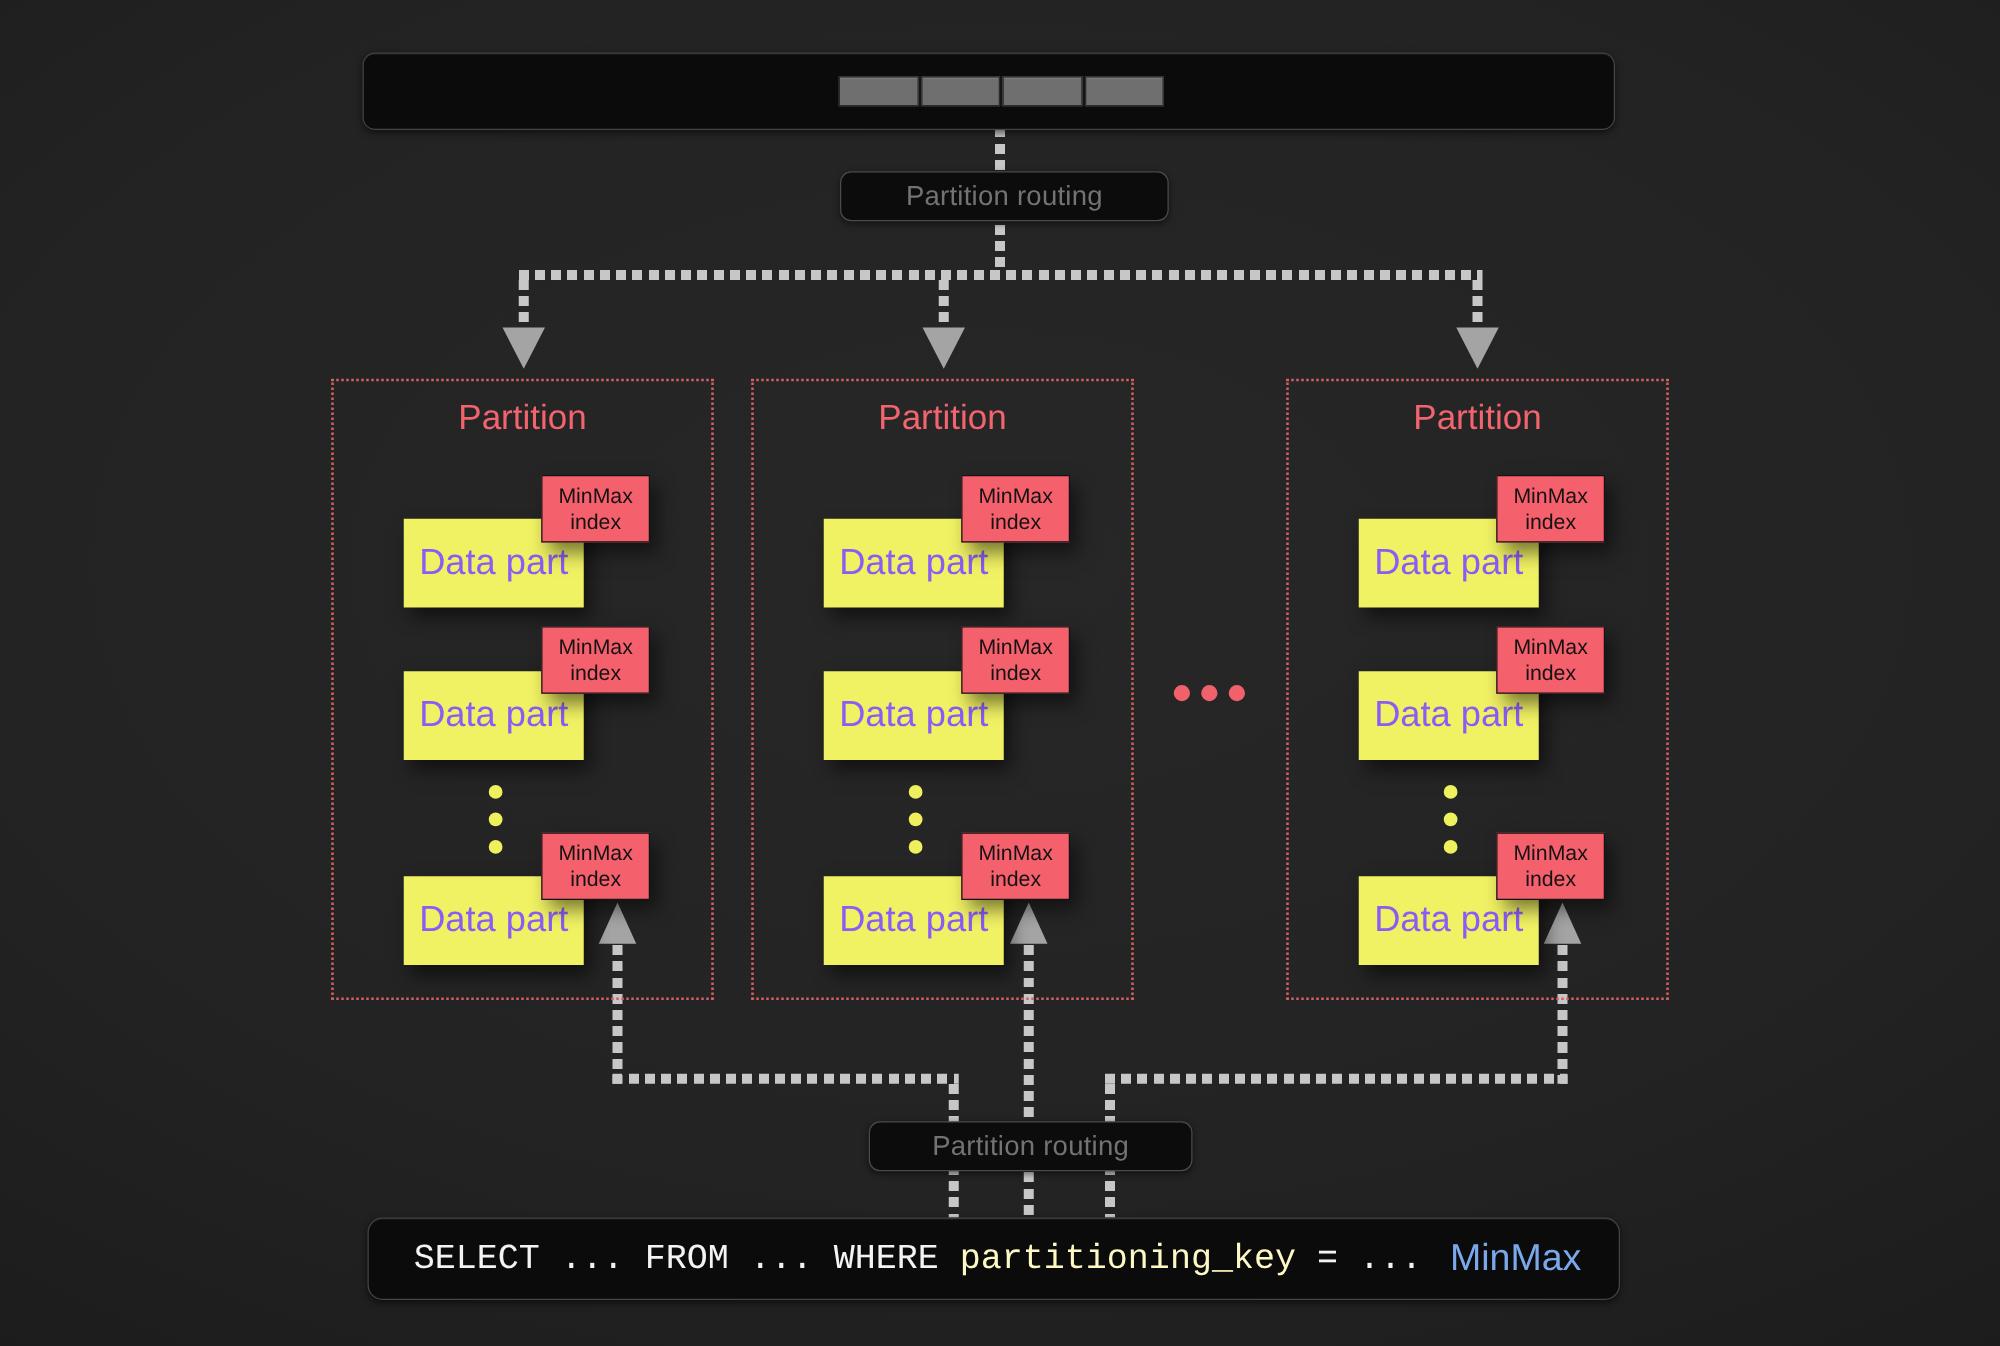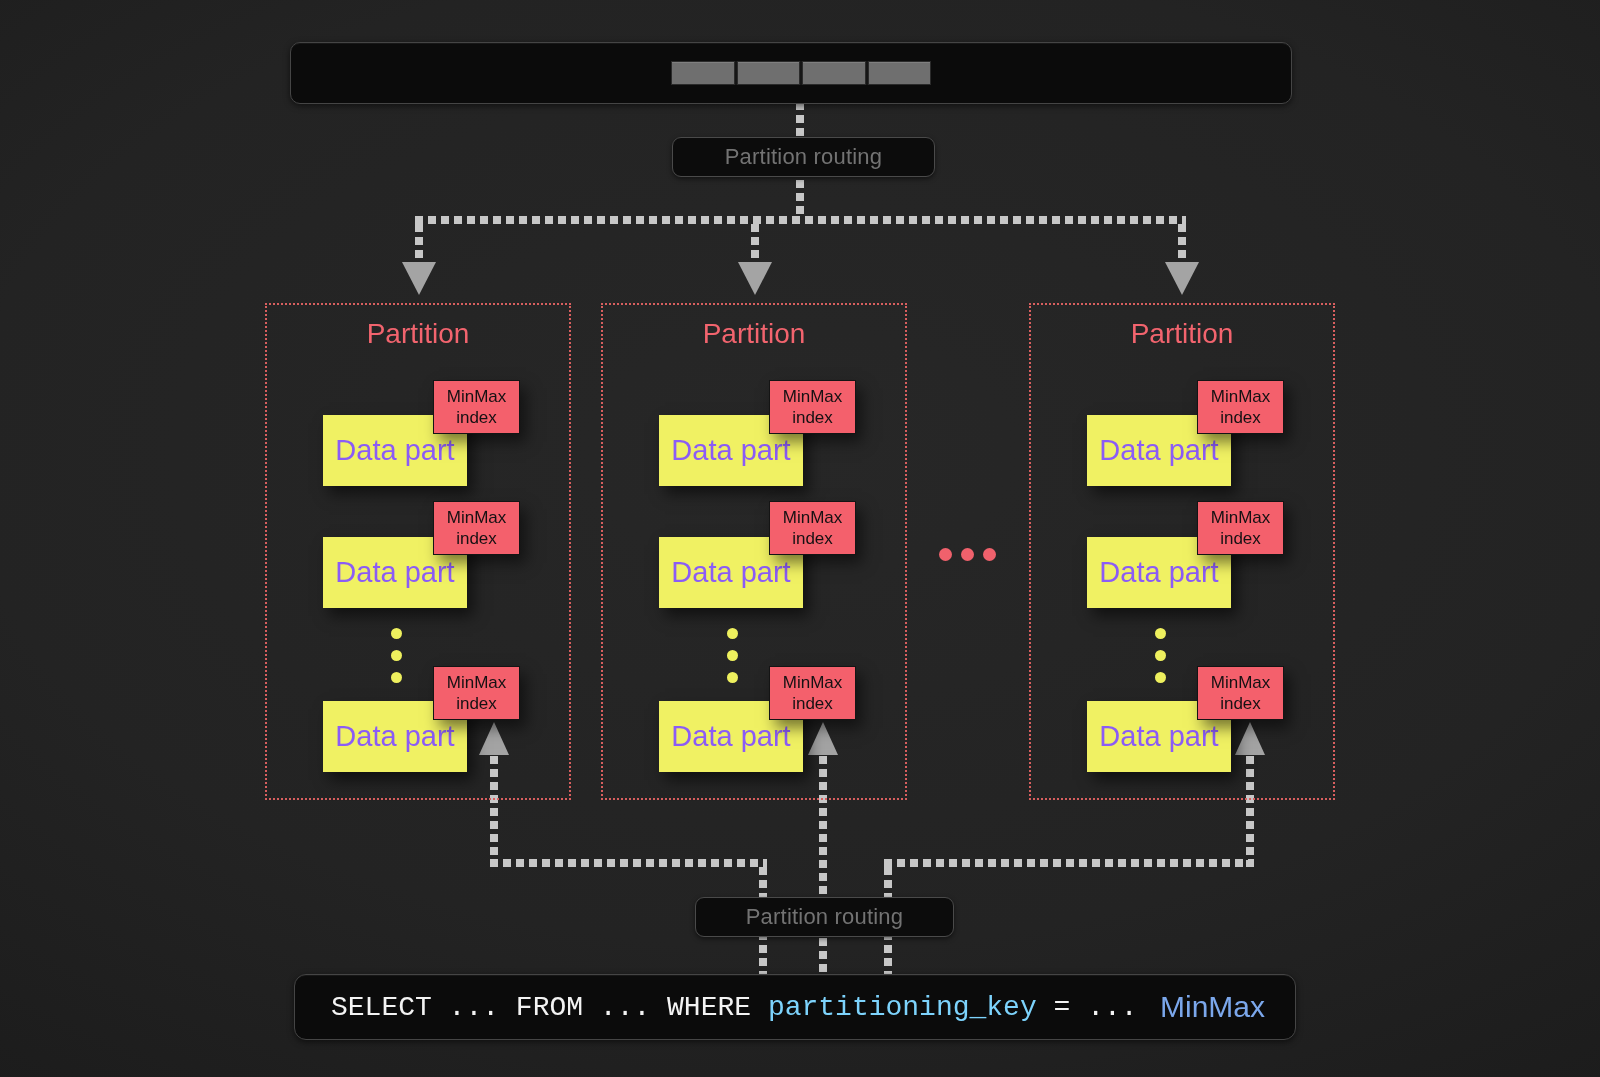--- a/index.html
+++ b/index.html
@@ -43,21 +43,21 @@
   .rdots{position:absolute;left:939px;top:548px;display:flex;gap:9px;}
   .rdot{width:13px;height:13px;border-radius:50%;background:#f0616c;}
   
   .cells{position:absolute;left:380px;top:18px;width:260px;height:24px;display:flex;gap:2px;background:#161616;}
   .cell{flex:1;background:#6f6f6f;border:1px solid #2b2b2b;box-sizing:border-box;box-shadow:inset 0 1px 0 rgba(255,255,255,.12);}
   .blue-text{color:#7ba7eb;}
   .top-row-label{position:absolute;right:26px;top:0;height:100%;display:flex;align-items:center;font-size:30px;}
   
   .sql{position:absolute;left:36px;top:0;height:100%;display:flex;align-items:center;white-space:pre;
        font-family:"Liberation Mono","DejaVu Sans Mono",monospace;font-size:28px;color:#f3f3f3;}
-  .sql .key{color:#7dd3fc;}
+  .sql .key{color:#fef9c3;}
   .query-label{position:absolute;right:30px;top:0;height:100%;display:flex;align-items:center;font-size:30px;}
 </style>
 </head>
 <body>
 
 <div class="stage">
 
   <div class="dot-v" style="left:796px;top:102px;height:114px;"></div>
   <div class="dot-h" style="left:415px;top:216px;width:771px;"></div>
 

